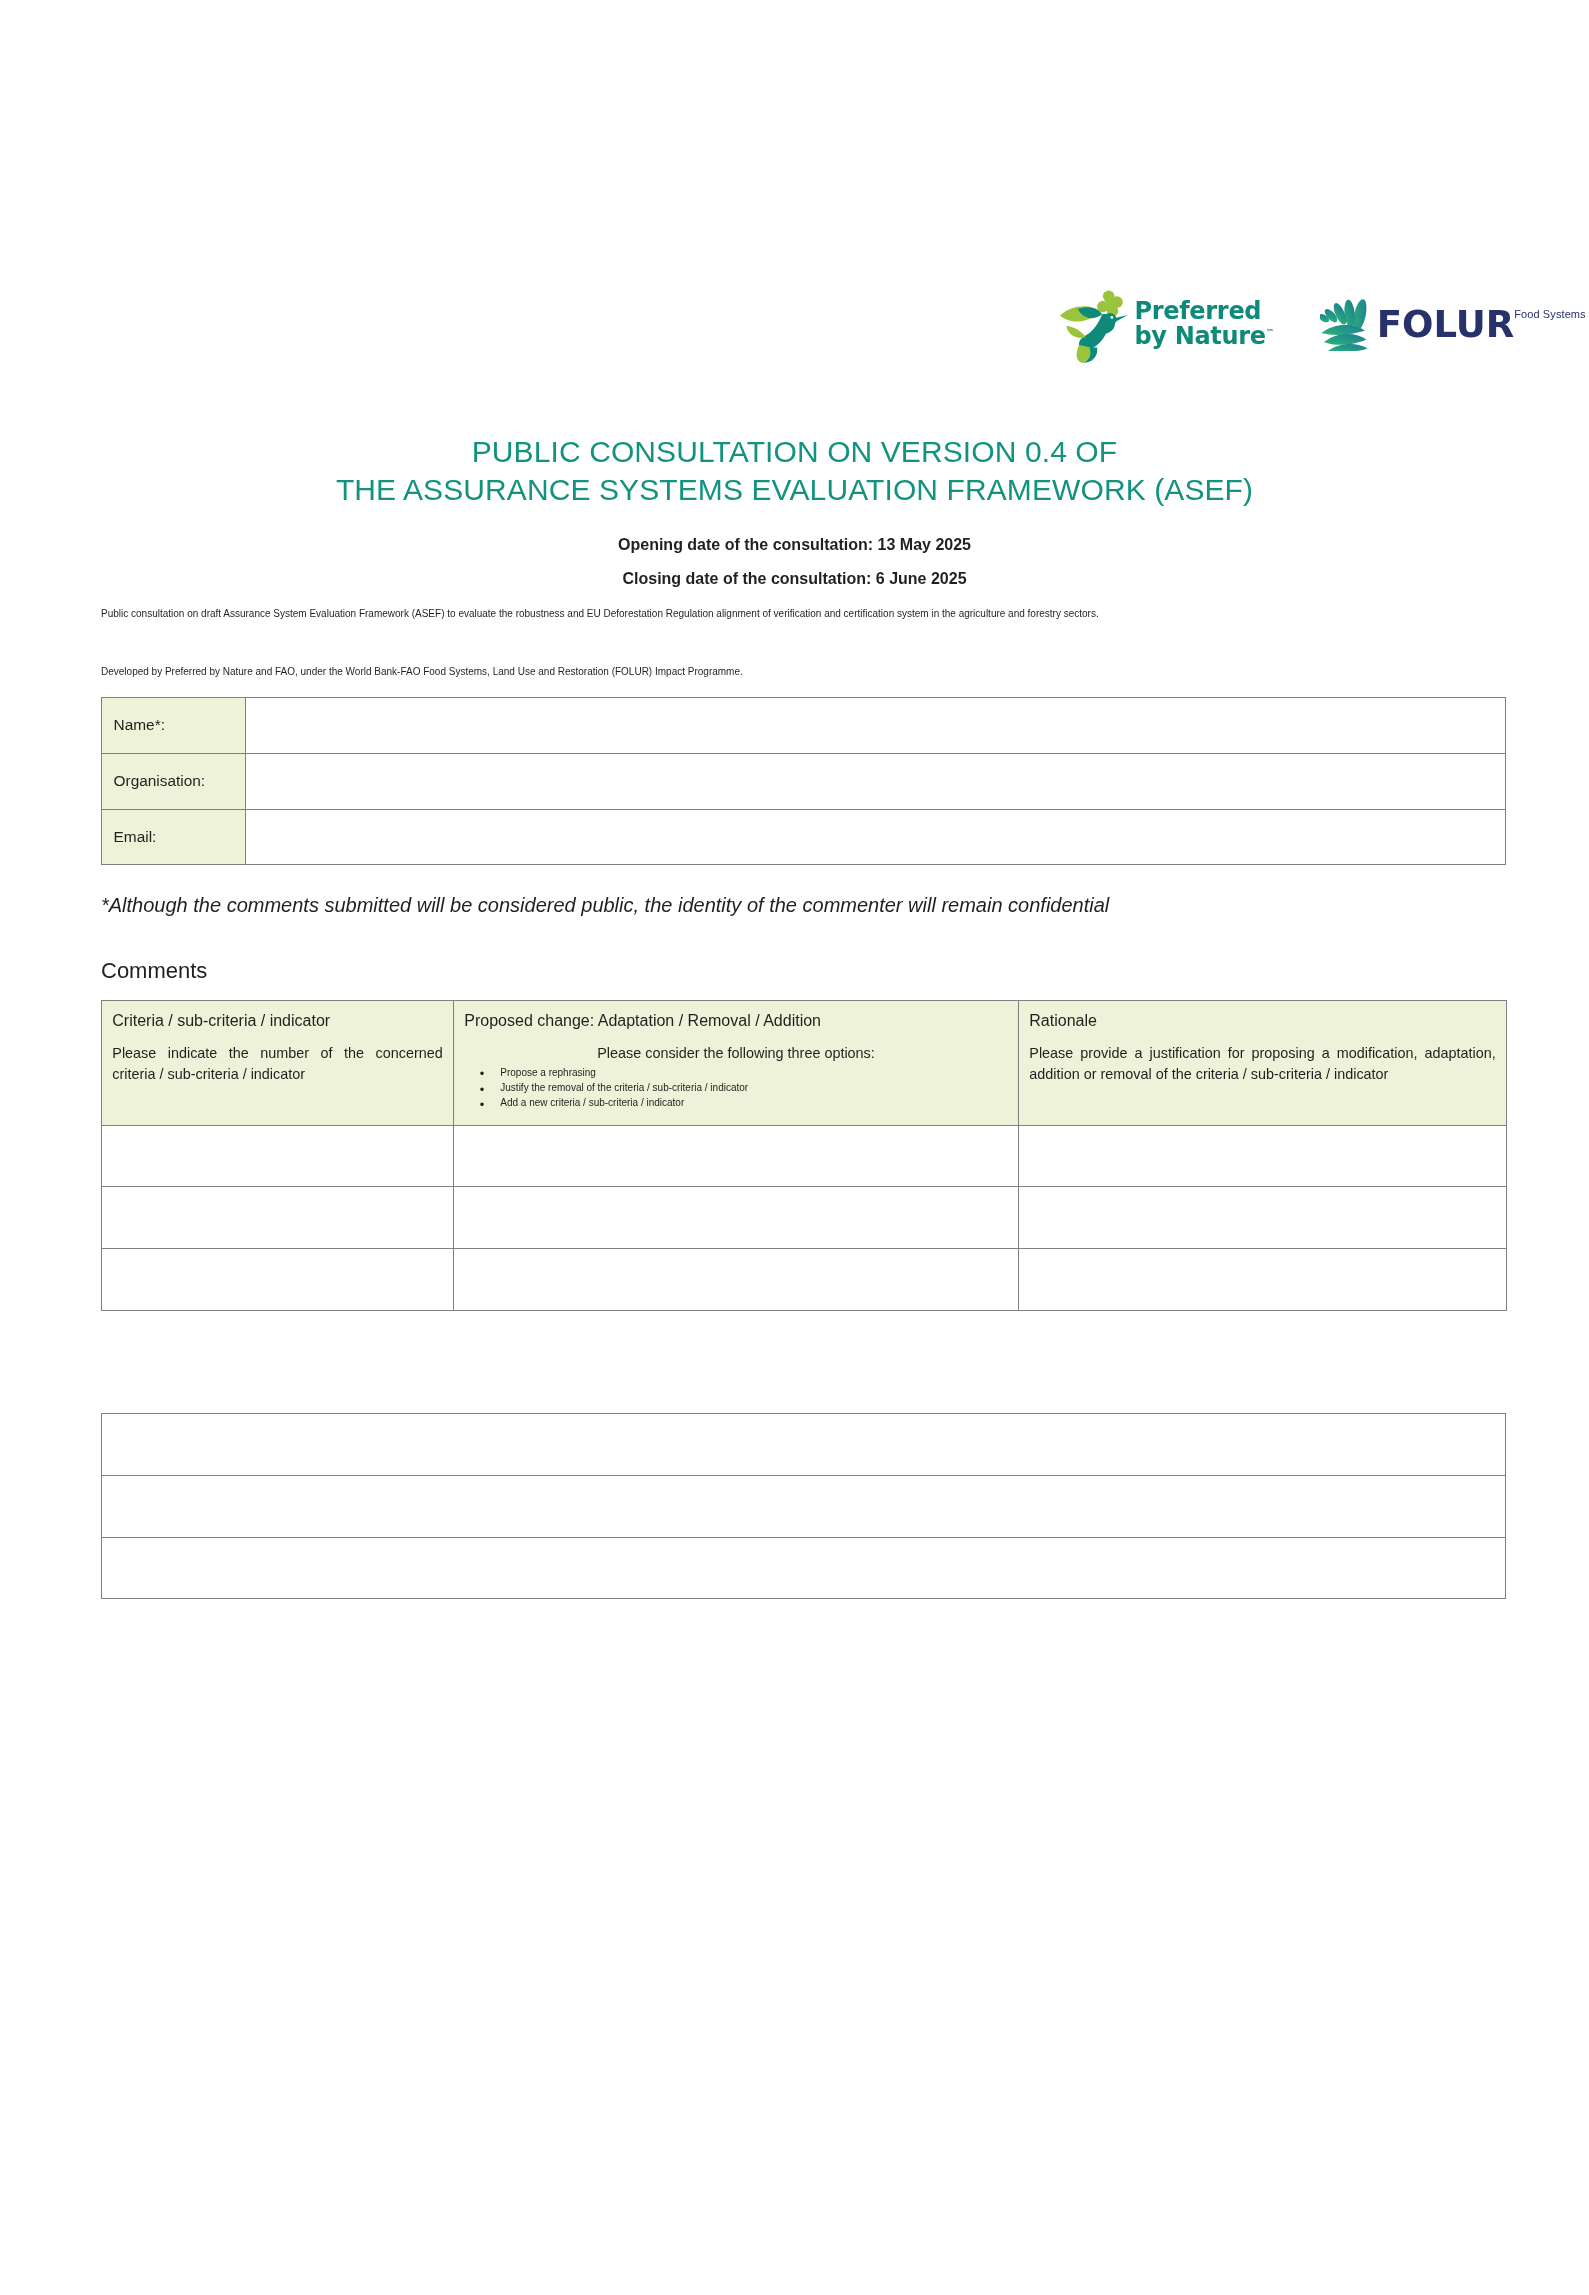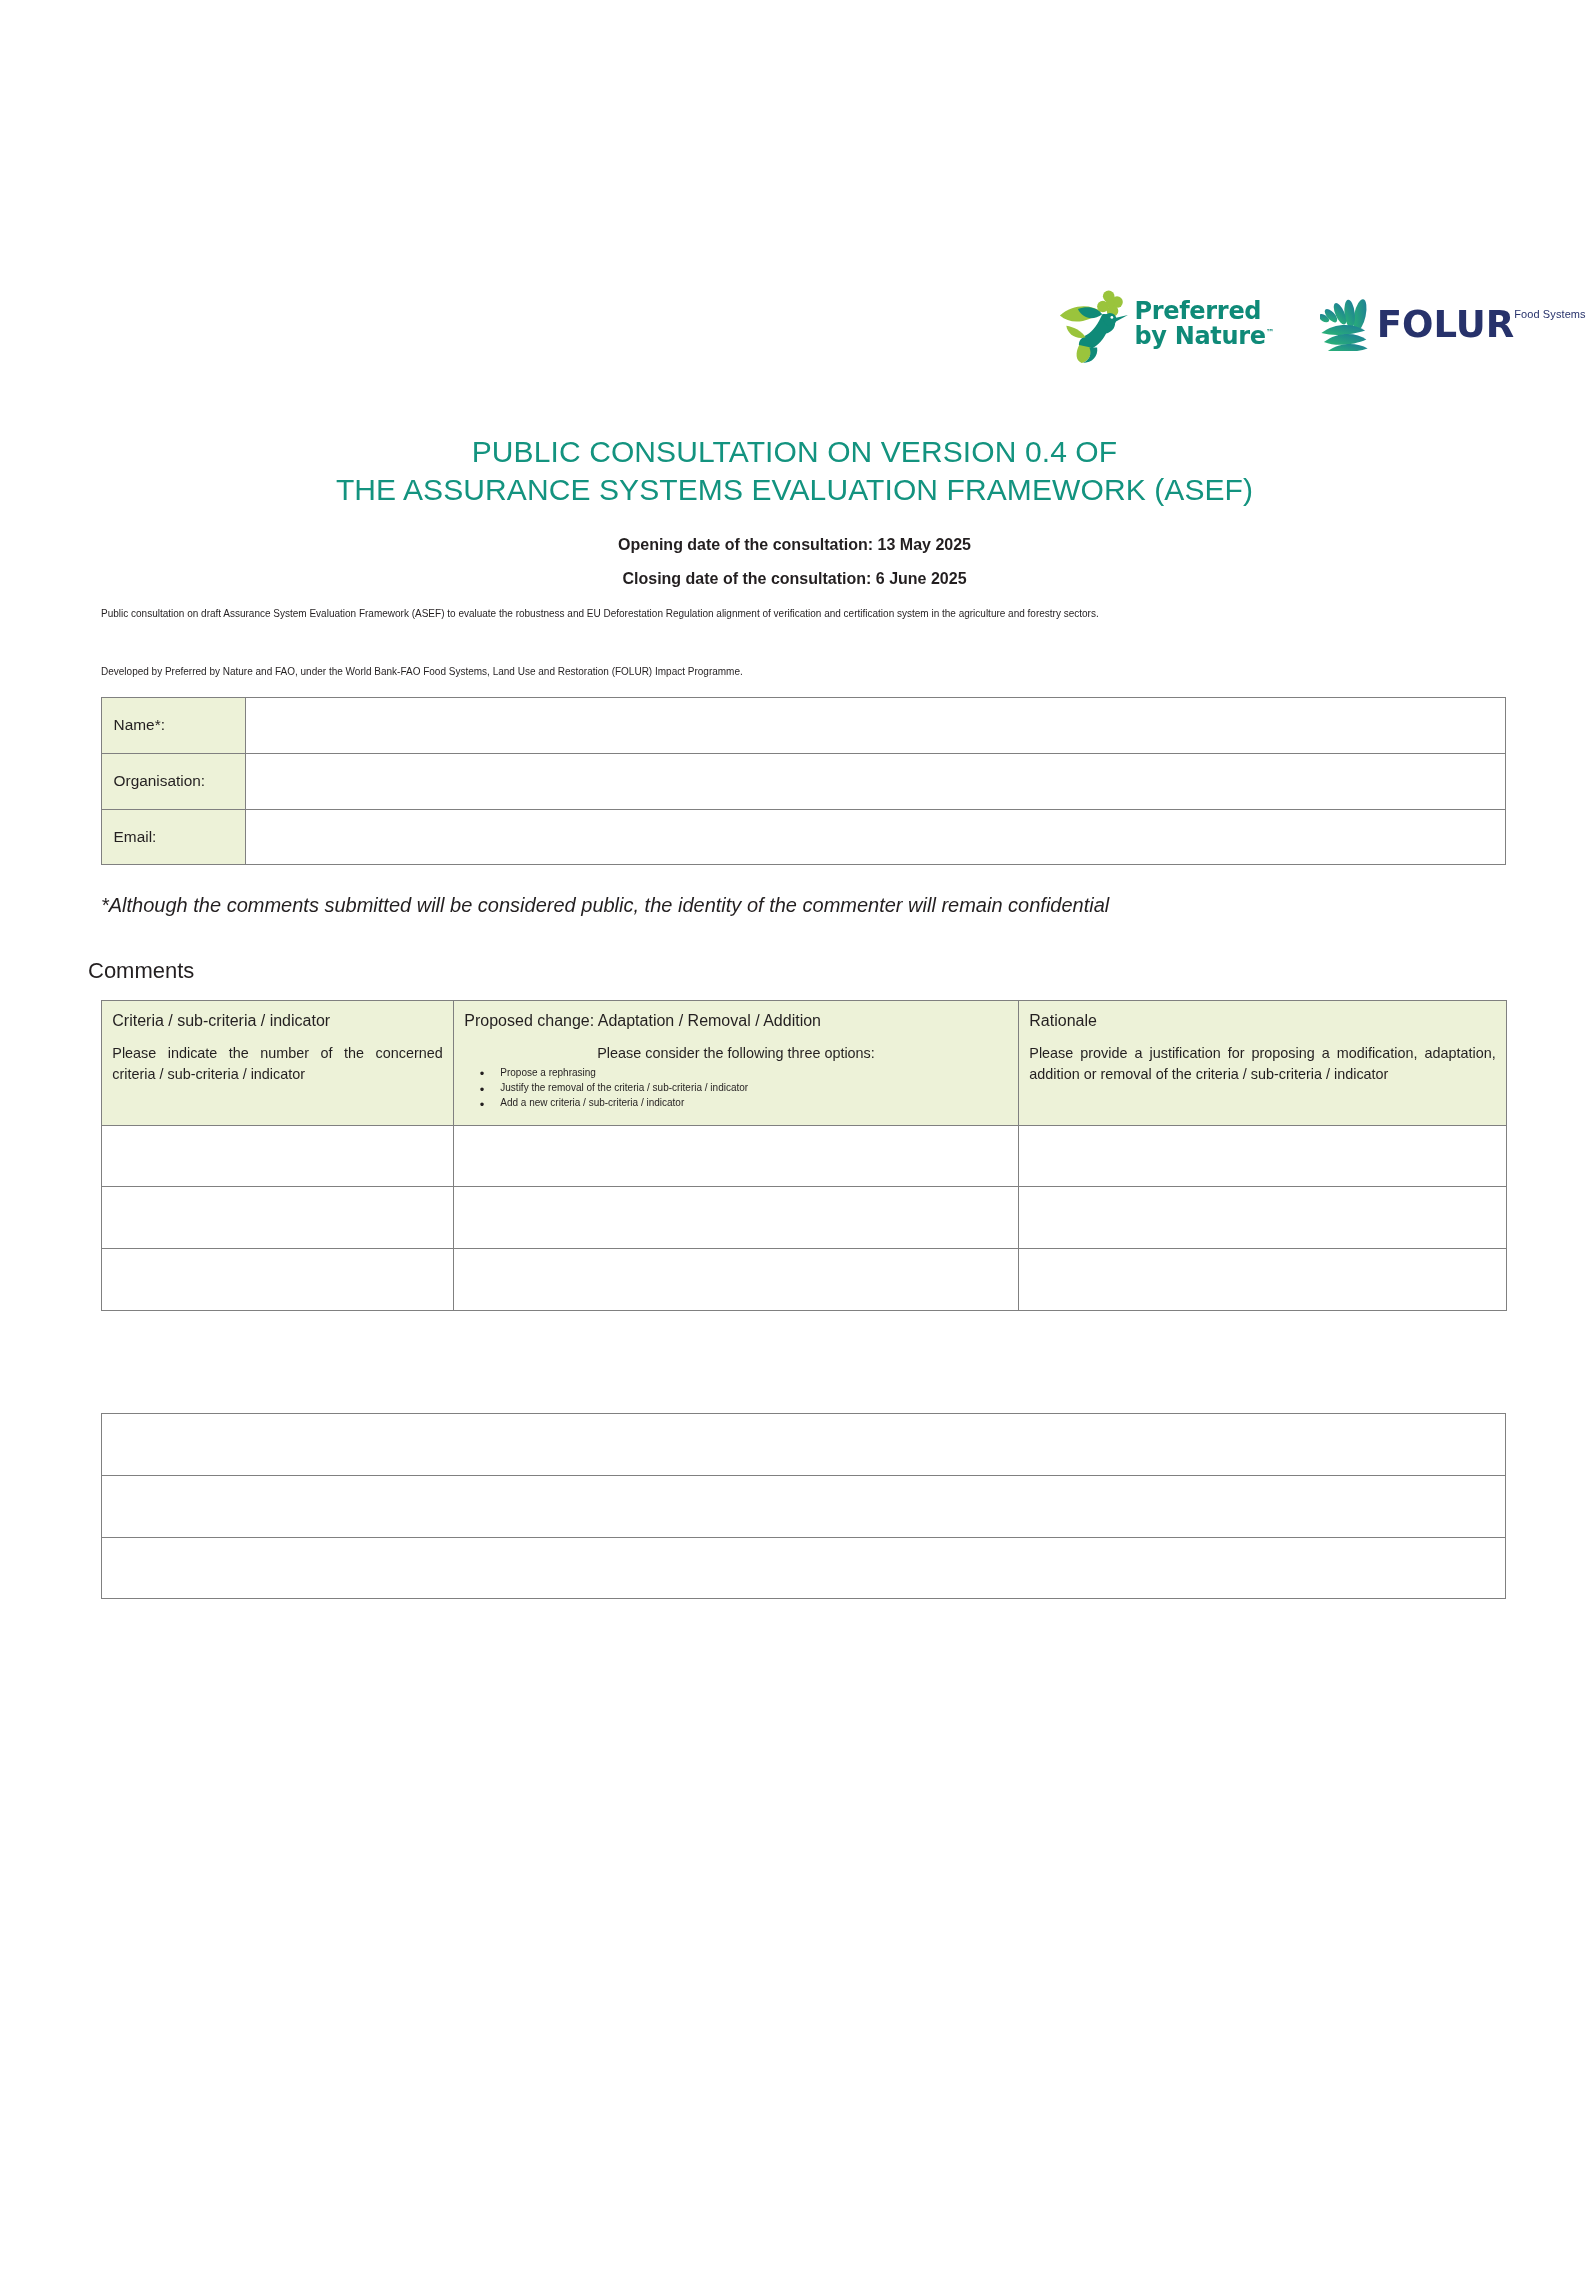--- a/index.html
+++ b/index.html
@@ -155,21 +155,21 @@
     position: absolute;
     left: 101px;
     top: 894px;
     font-size: 20px;
     font-style: italic;
     color: #231f20;
   }
 
   .section-heading {
     position: absolute;
-    left: 88px;
+    left: 101px;
     top: 958px;
     font-size: 22px;
     font-weight: normal;
     color: #231f20;
   }
 
   
   #comments-table { top: 1000px; }
   #comments-table col.c1 { width: 352px; }
   #comments-table col.c2 { width: 565px; }

